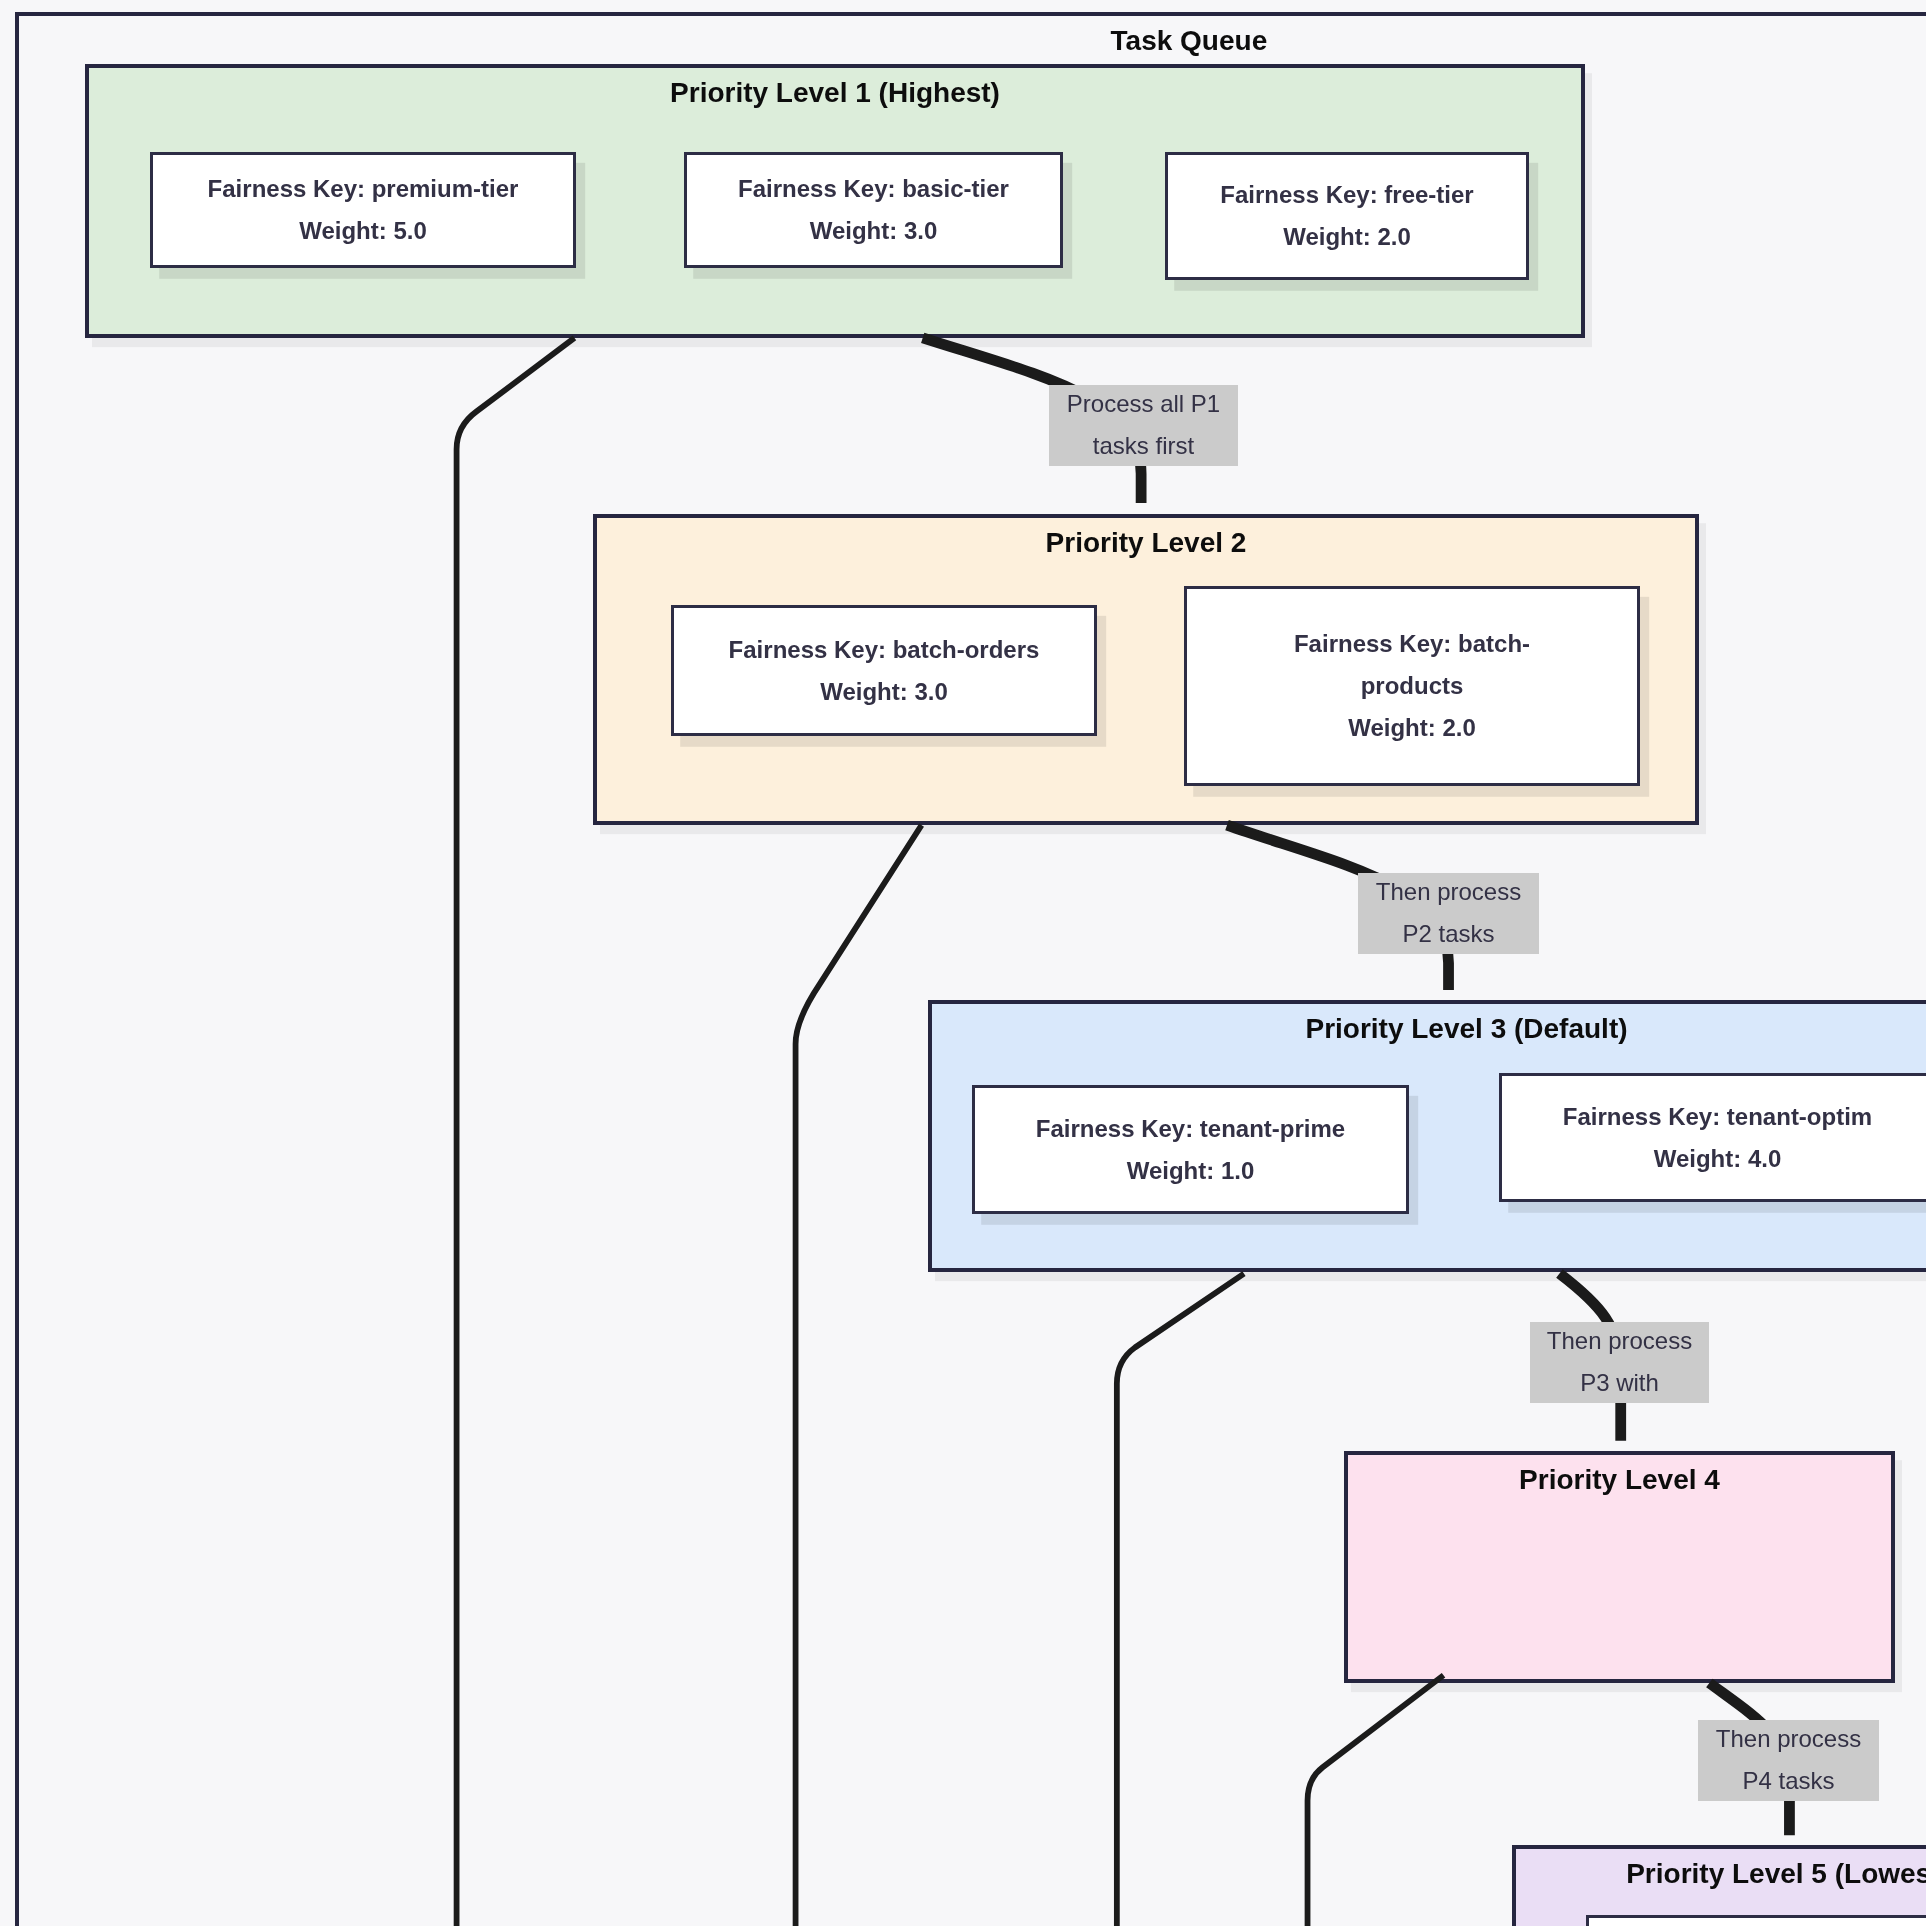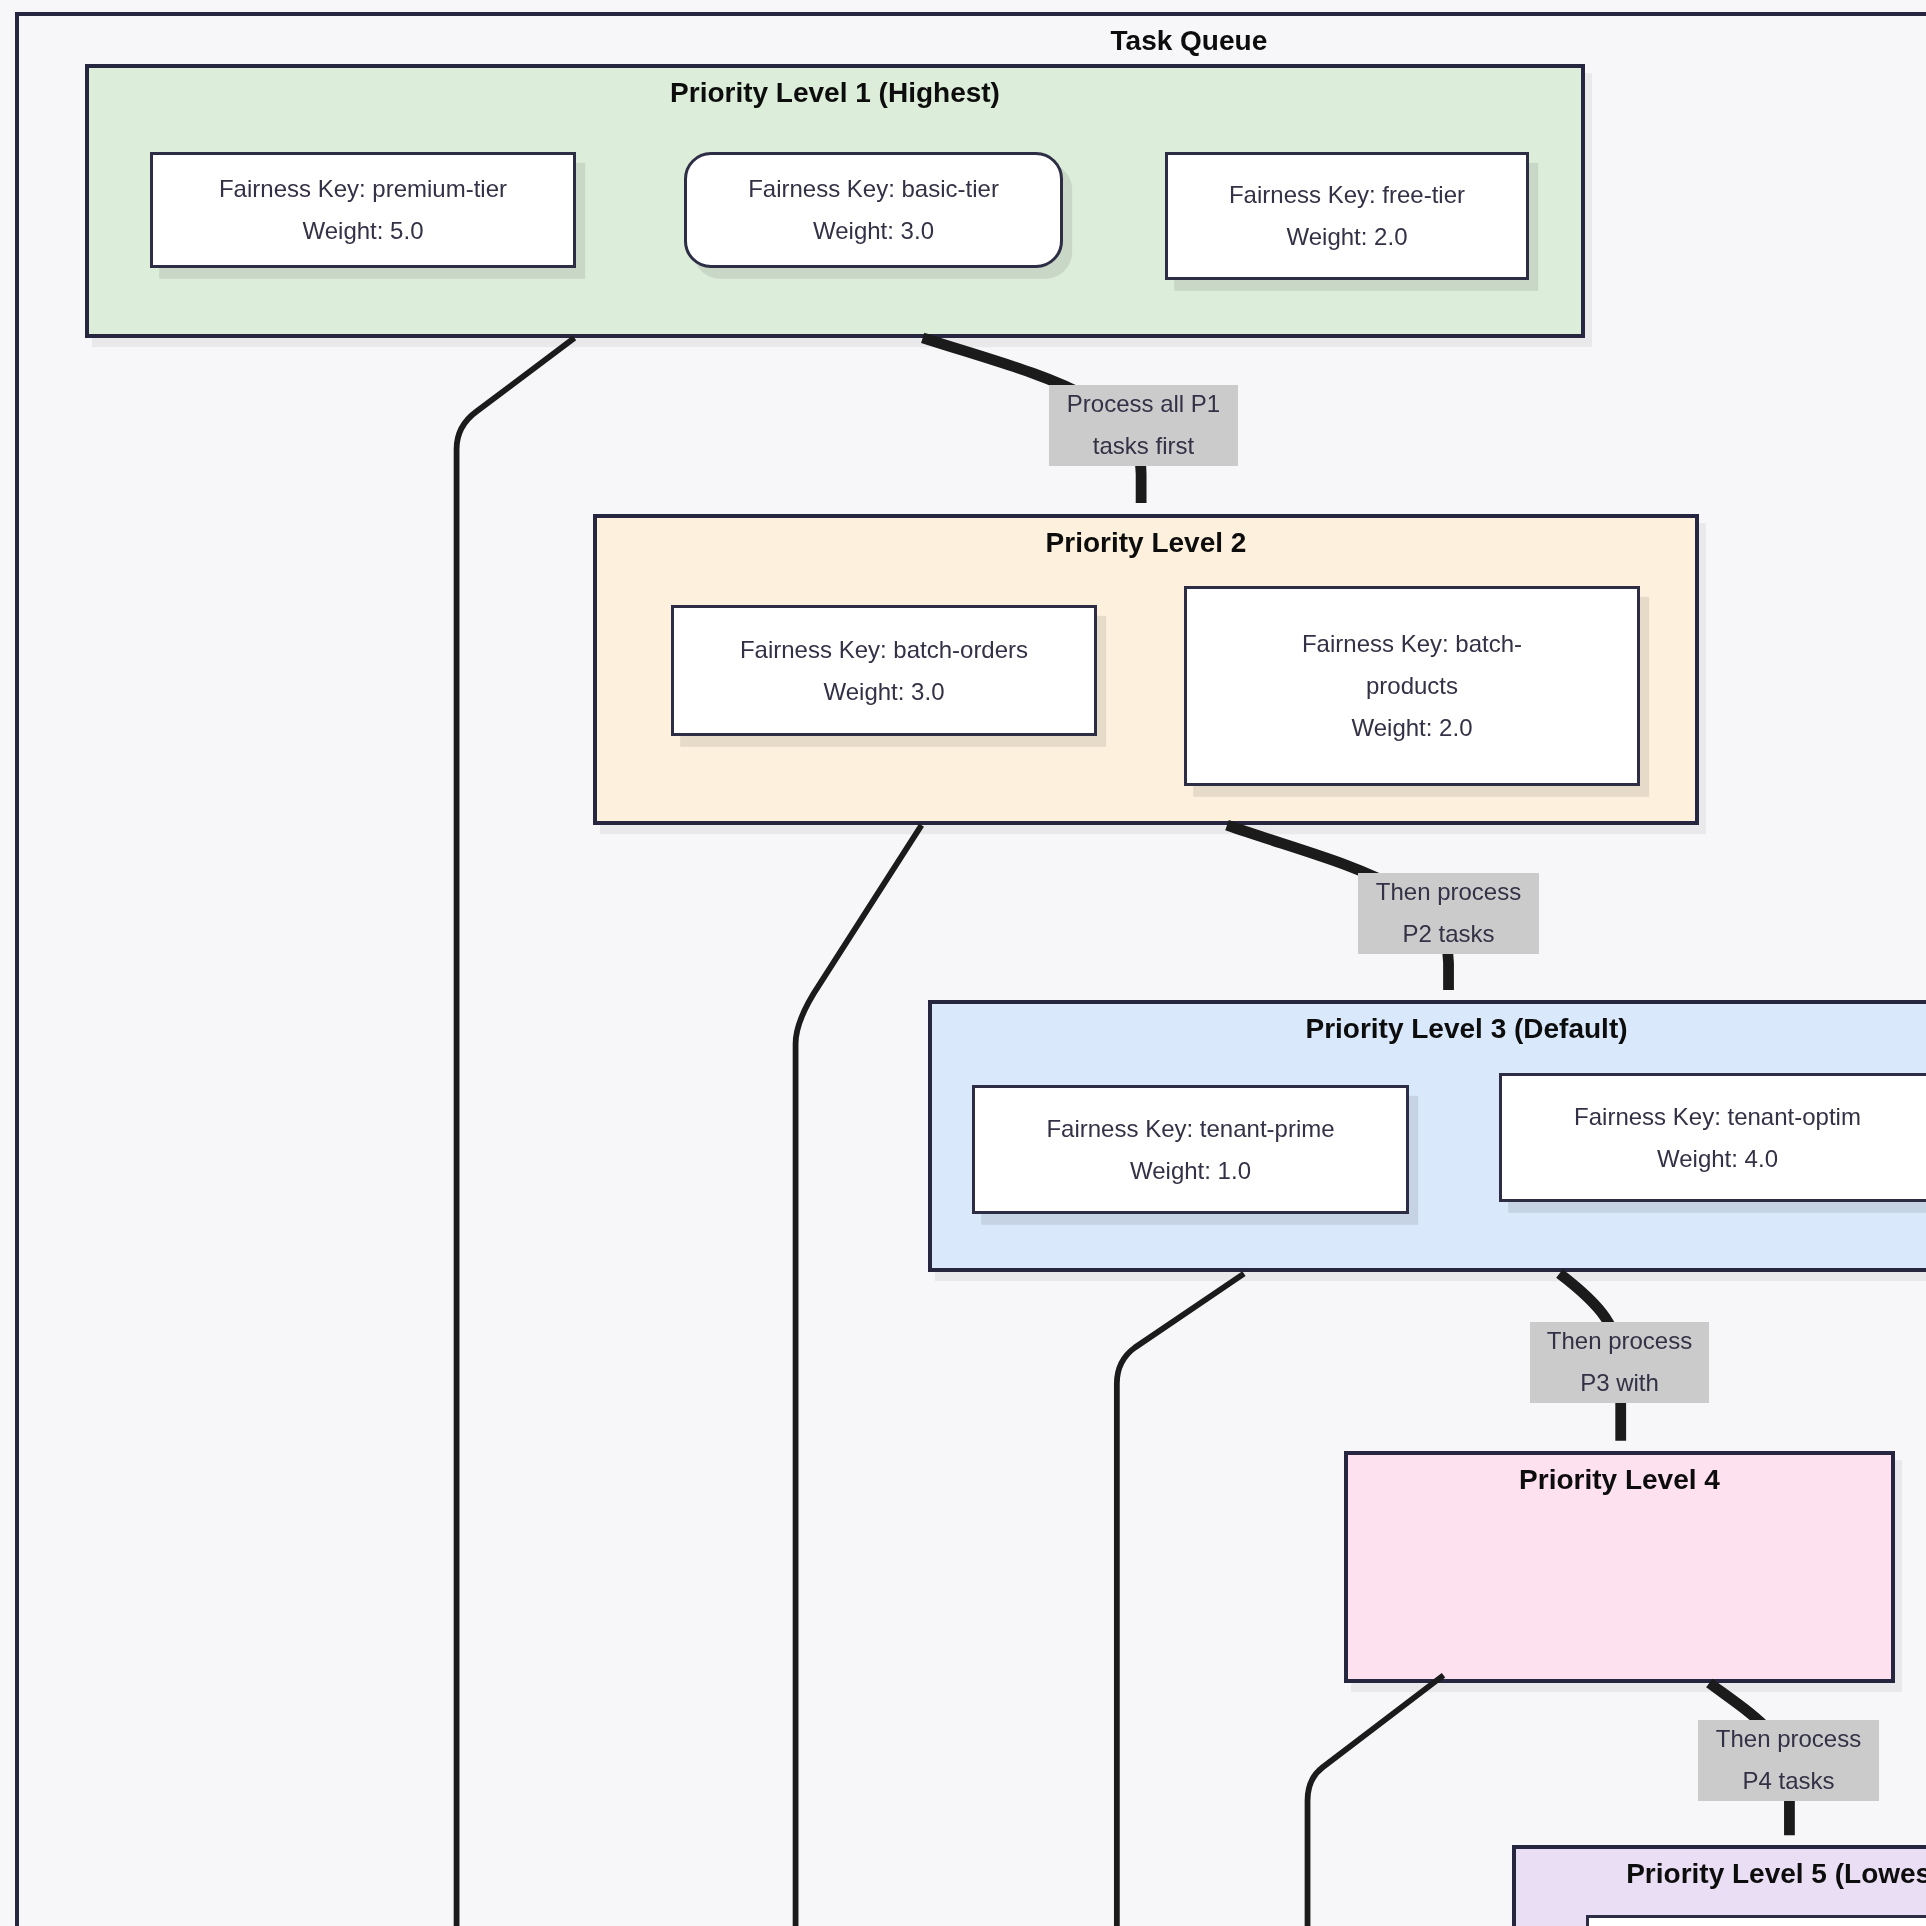--- a/index.html
+++ b/index.html
@@ -14,21 +14,21 @@
   .cluster-title{
     position:absolute;top:9.2px;left:0;right:0;
     text-align:center;font-size:28px;font-weight:600;color:#0d0d0d;
     letter-spacing:0;
   }
   .node{
     position:absolute;box-sizing:border-box;background:#ffffff;
     border:3.9px solid #2d2d45;
     box-shadow:9.2px 10.8px 0 rgba(0,0,0,0.09);
     display:flex;flex-direction:column;align-items:center;justify-content:center;
-    font-size:24px;font-weight:400;line-height:1.74;color:#333145;text-align:center;
+    font-size:24px;font-weight:700;line-height:1.74;color:#333145;text-align:center;
   }
   .edge-label{
     position:absolute;box-sizing:border-box;background:#cbcbcb;
     display:flex;flex-direction:column;align-items:center;justify-content:space-between;
     font-size:24px;font-weight:500;line-height:1.62;color:#333145;text-align:center;
   }
   #edges{position:absolute;left:0;top:0;pointer-events:none;}
   #edges path{fill:none;stroke-linejoin:round;stroke-linecap:butt;}
 </style>
 </head>
@@ -96,21 +96,21 @@
   </div>
   <div class="edge-label" style="left: 1698px; top: 1720px; width: 181px; height: 81px; background-color: rgb(203, 203, 203);">
     <div>Then process</div>
     <div>P4 tasks</div>
   </div>
 
   <div class="node" style="left:150px;top:152px;width:426px;height:116px;">
     <div>Fairness Key: premium-tier</div>
     <div>Weight: 5.0</div>
   </div>
-  <div class="node" style="left:684px;top:152px;width:379px;height:116px;border-radius:27px;">
+  <div class="node" style="left:684px;top:152px;width:379px;height:116px;">
     <div>Fairness Key: basic-tier</div>
     <div>Weight: 3.0</div>
   </div>
   <div class="node" style="left:1165px;top:152px;width:364px;height:128px;">
     <div>Fairness Key: free-tier</div>
     <div>Weight: 2.0</div>
   </div>
 
   <div class="node" style="left:660px;top:605px;width:426px;height:131px;margin-left:11px;">
     <div>Fairness Key: batch-orders</div>

